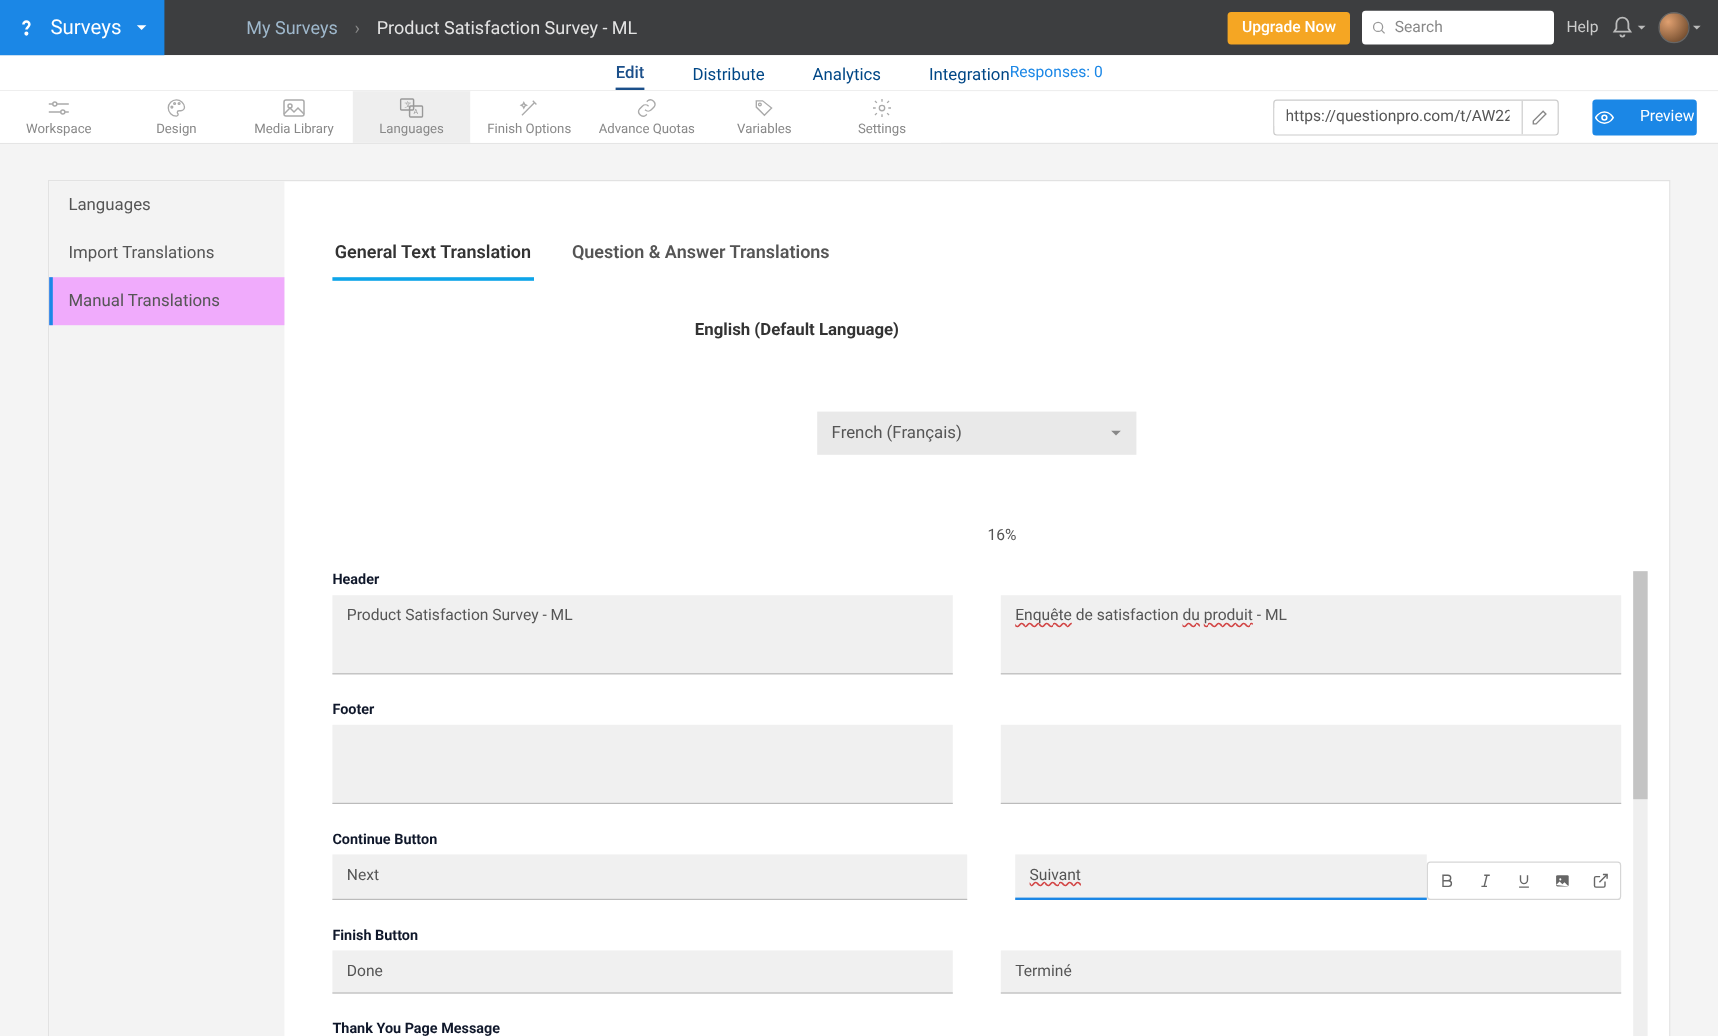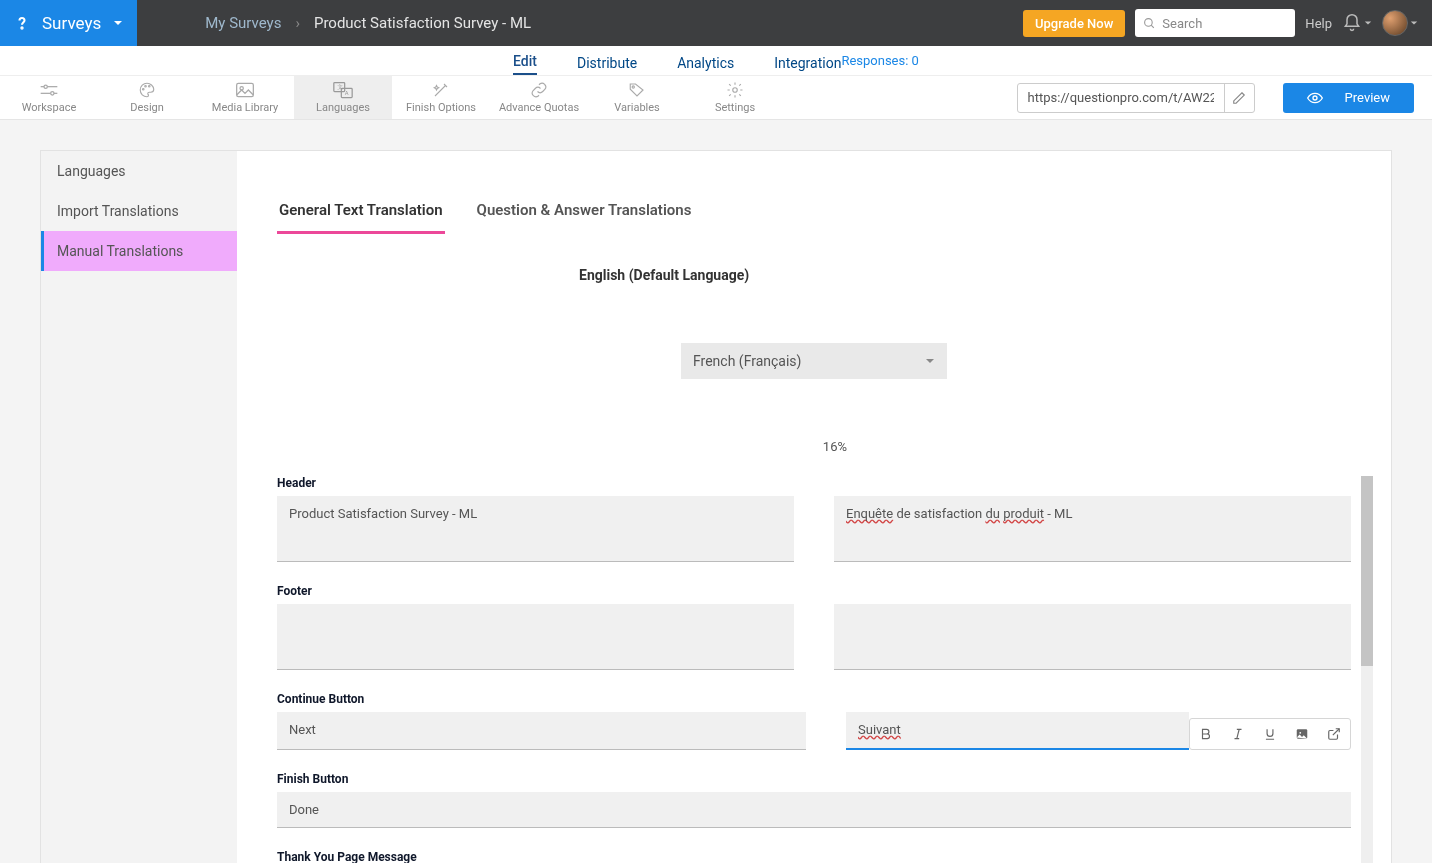--- a/index.html
+++ b/index.html
@@ -33,33 +33,33 @@
   
   .toolrow { display:flex;align-items:center;justify-content:space-between;height:44px;background:#fff;border-bottom:1px solid #e5e5e5;padding:0 18px 0 0;}
   .tool-left { display:flex;align-items:center;height:100%;}
   .tool { display:flex;flex-direction:column;align-items:center;justify-content:center;width:98px;height:100%;color:#888;font-size:11px;gap:2px;cursor:pointer;background:#fff;}
   .tool.active { background:#eeeeee;}
   .tool .ticon { height:18px;display:flex;align-items:center;justify-content:center;color:#aaa;}
   .tool-right { display:flex;align-items:center;gap:12px;}
   .url-box { display:flex;align-items:center;border:1px solid #ccc;border-radius:3px;height:30px;overflow:hidden;}
   .url-box input { border:none;outline:none;padding:0 10px;font-size:13px;width:206px;color:#555;background:#fff;font-family:inherit;}
   .url-edit { width:30px;height:100%;display:flex;align-items:center;justify-content:center;border-left:1px solid #ccc;color:#888;cursor:pointer;}
-  .preview-btn { background:#1b87e6;color:#fff;border-radius:3px;height:30px;padding:0 24px;display:flex;align-items:center;gap:22px;font-size:13px;cursor:pointer;margin-left:16px;}
+  .preview-btn { background:#1b87e6;color:#fff;border-radius:3px;height:30px;padding:0 2px;display:flex;align-items:center;gap:22px;font-size:13px;cursor:pointer;margin-left:16px;}
 
   
   .main-wrap { padding:30px 40px;}
   .card { background:#fff;border:1px solid #e2e2e2;display:flex;min-height:660px;}
   .sidebar { width:196px;background:#f3f3f3;}
   .side-item { padding:12px 16px;color:#555;font-size:14px;cursor:pointer;}
   .side-item.active { background:#f0abfc;border-left:3px solid #1b87e6;padding-left:13px;}
 
   .content-col { flex:1;padding:0 40px 40px 40px;}
   .tabs-row { display:flex;gap:30px;margin-top:40px;border-bottom:1px solid transparent;}
   .tab { padding:10px 2px 12px 2px;font-size:15px;color:#555;cursor:pointer;font-weight:600;}
-  .tab.active { color:#333;border-bottom:3px solid #ec4899;}
+  .tab.active { color:#333;border-bottom:3px solid #0ea5e9;}
 
   .lang-row { display:flex;align-items:center;margin-top:32px;gap:60px;flex-direction:column;}
   .lang-cell-left { width:470px;font-weight:700;font-size:14px;color:#333;}
   .lang-select { width:266px;height:36px;background:#e9e9e9;border:none;display:flex;align-items:center;justify-content:space-between;padding:0 12px;color:#555;font-size:14px;cursor:pointer;}
   .progress-wrap { display:flex;align-items:center;gap:14px;flex:1;margin-left:20px;}
   .progress-bar { flex:1;height:4px;border-radius:2px;background:linear-gradient(to right,#2e7d32 0,#2e7d32 8%,#c9e7c0 8%,#c9e7c0 100%);}
   .progress-text { font-size:13px;color:#555;width:32px;text-align:right;}
 
   .scroll-area { margin-top:18px; position:relative; }
   .scroll-rail { position:absolute;right:-22px;top:0;bottom:0;width:12px;background:#efefef;}
@@ -327,20 +327,21 @@
                     <line x1="10" y1="14" x2="21" y2="3"></line>
                   </svg>
                 </div>
             </div>
           </div>
         </div>
 
         <div class="field-label">Finish Button</div>
         <div class="pair-row">
           <div class="field-box">Done</div>
+          <div class="field-box">Terminé</div>
         </div>
 
         <div class="field-label">Thank You Page Message</div>
         <div class="pair-row">
           <div class="field-box" style="min-height:8px;padding:4px 12px;"></div>
           <div class="field-box" style="min-height:8px;padding:4px 12px;"></div>
         </div>
 
       </div>
     </div>

